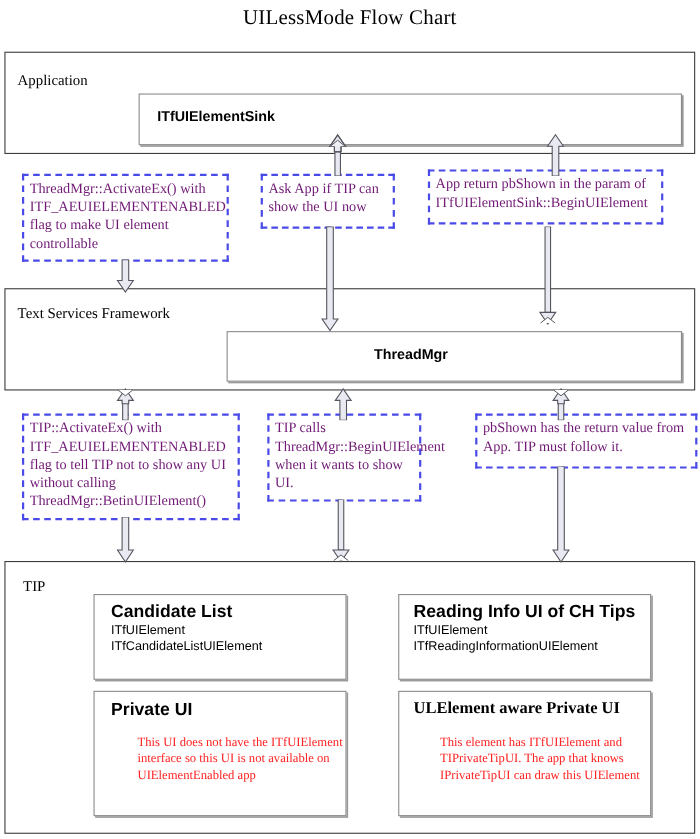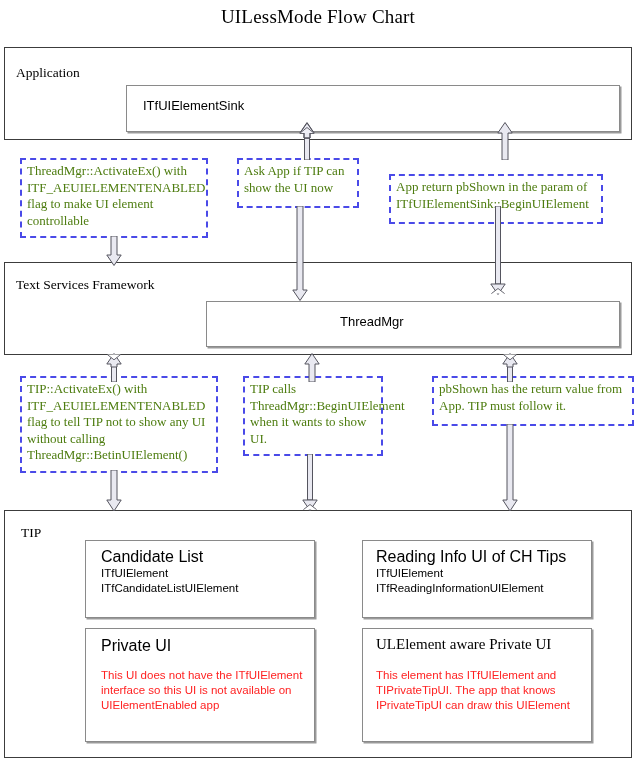--- a/index.html
+++ b/index.html
@@ -37,47 +37,47 @@
   .inner {
     position:absolute;
     border:1px solid #8a8a8a;
     background:#ffffff;
     box-sizing:border-box;
     box-shadow:1.5px 1.5px 0 0 #9a9a9a;
   }
   .inner-title {
     position:absolute;
     font-family:"Liberation Sans", sans-serif;
-    font-size:13px; color:#000; white-space:nowrap;
+    font-size:13px; color:#000; white-space:nowrap;font-weight:bold;
   }
   .inner-title.big { font-size:16px; }
   .inner-line {
     position:absolute;
     font-family:Liberation Sans, sans-serif;
     font-size:11.5px; color:#000; white-space:nowrap;
   }
   .inner-title.serif {
     font-family:"Liberation Serif", serif; font-size:15px;
   }
   .red-note {
     position:absolute;
-    font-family:Liberation Sans, sans-serif;
-    font-size:11.5px; color:#ff2222; line-height:15px;
+    font-family:Liberation Serif, serif;
+    font-size:11.5px; color:#ff2222; line-height:15px;margin-left:24px;
   }
 
   
   .note {
     position:absolute;
     border:2px dashed #4a4ae8;
     box-sizing:border-box;
     background:transparent;
     font-family:"Liberation Serif", serif;
     font-size:13px;
     line-height:16.5px;
-    color:#4d7c0f;
+    color:#701a75;
     padding:3px 4px 2px 5px;
   }
 
   
   .arrow { position:absolute; }
   .arrow svg { display:block; }
 </style>
 </head>
 <body>
 
@@ -115,21 +115,21 @@
   <div class="red-note" style="left:101px; top:668px; width:204px;">This UI does not have the ITfUIElement interface so this UI is not available on UIElementEnabled app</div>
 
   <div class="inner" style="left:362px; top:628px; width:230px; height:114px;"></div>
   <div class="inner-title serif" style="left:376px; top:636px;">ULElement aware Private UI</div>
   <div class="red-note" style="left:376px; top:668px; width:210px;">This element has ITfUIElement and TIPrivateTipUI. The app that knows IPrivateTipUI can draw this UIElement</div>
 
   <div class="note" style="left:20px; top:158px; width:188px; height:80px;">ThreadMgr::ActivateEx() with ITF_AEUIELEMENTENABLED flag to make UI element controllable</div>
 
   <div class="note" style="left:237px; top:158px; width:122px; height:50px;">Ask App if TIP can show the UI now</div>
 
-  <div class="note" style="left:389px; top:174px; width:214px; height:50px;">App return pbShown in the param of ITfUIElementSink::BeginUIElement</div>
+  <div class="note" style="left:389px; top:154px; width:214px; height:50px;">App return pbShown in the param of ITfUIElementSink::BeginUIElement</div>
 
   <div class="note" style="left:20px; top:376px; width:198px; height:97px;">TIP::ActivateEx() with ITF_AEUIELEMENTENABLED flag to tell TIP not to show any UI without calling ThreadMgr::BetinUIElement()</div>
 
   <div class="note" style="left:243px; top:376px; width:140px; height:80px;">TIP calls ThreadMgr::BeginUIElement when it wants to show UI.</div>
 
   <div class="note" style="left:432px; top:376px; width:202px; height:50px;">pbShown has the return value from App. TIP must follow it.</div>
 
   <div class="arrow" style="left:295px; top:120px;">
     <svg width="24" height="40" viewBox="0 0 24 40">
       <g fill="#e9e9f1" stroke="#55555f" stroke-width="1">

